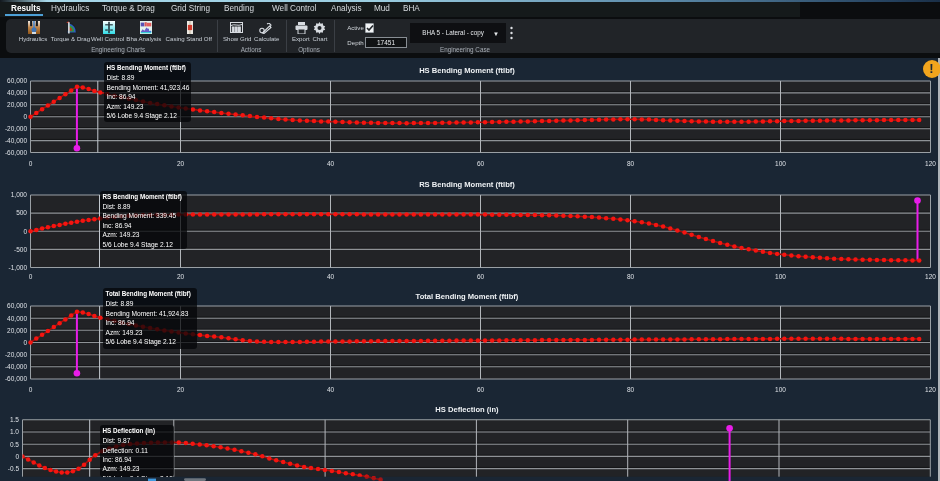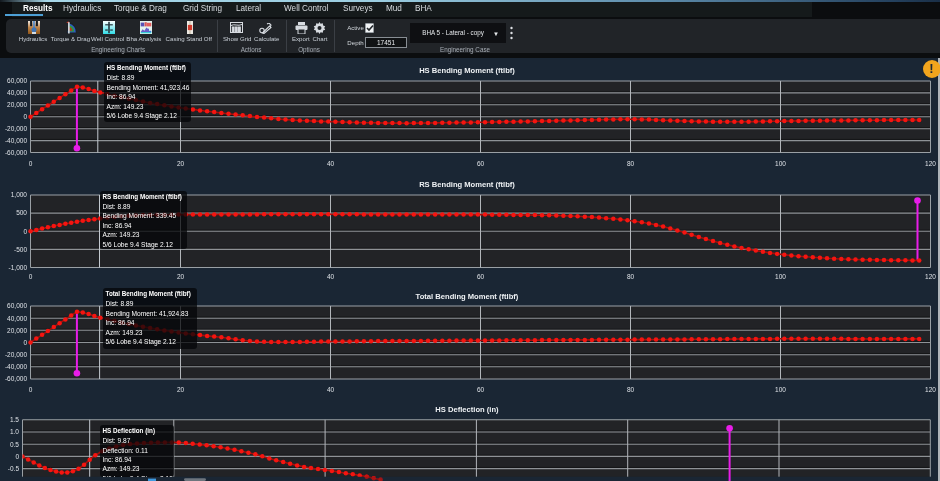--- a/index.html
+++ b/index.html
@@ -1,18 +1,18 @@
 <!DOCTYPE html>
 <html><head><meta charset="utf-8">
 <style>
 * { margin:0; padding:0; box-sizing:border-box; }
 html,body { width:940px; height:481px; overflow:hidden; background:#0b0d0f;
   font-family:"Liberation Sans", sans-serif; }
 .abs { position:absolute; }
-#menubar { position:absolute; left:12px; top:0; width:800px; height:16.5px; background:#151a1b; }
+#menubar { position:absolute; left:0; top:0; width:800px; height:16.5px; background:#151a1b; }
 #accent { position:absolute; left:0; top:0; width:940px; height:1.5px;
   background:linear-gradient(90deg,#12181e 0%,#a7d8e9 5%,#9bcde0 40%,#5d8cab 70%,#24415e 95%,#1a2f47 100%); }
 .tab { position:absolute; top:3.5px; font-size:8.2px; color:#d6dade; white-space:nowrap; }
 #res-ul { position:absolute; left:5px; top:14.2px; width:38px; height:1.6px; background:#4da0d6; }
 #ribbon { position:absolute; left:0; top:16.5px; width:940px; height:41.5px; background:#0b0d0f; }
 #panel { position:absolute; left:6px; top:19px; width:934px; height:34px; background:#212428; border-radius:5px 0 0 5px; }
 .blab { position:absolute; top:35.2px; font-size:6.1px; color:#c9cfd6; white-space:nowrap; text-align:center; }
 .glab { position:absolute; top:46.2px; font-size:6.3px; color:#a7adb5; white-space:nowrap; text-align:center; }
 .vsep { position:absolute; top:20px; width:1px; height:32px; background:#3b3f45; }
 .tt { position:absolute; background:rgba(4,5,8,0.75); border-radius:3px; padding:1.4px 4px 2px 2.5px;
@@ -700,23 +700,23 @@
     </g>
 <rect x="148" y="478.6" width="8" height="2.4" fill="#3f9ae0"></rect>
 <rect x="184" y="478.2" width="22" height="2.8" rx="1.4" fill="#6e757d"></rect>
 <rect x="938" y="58" width="2" height="423" fill="#aeb3b8"></rect>
 </svg>
 <div id="menubar">
   <span class="tab" style="left:11px;color:#ffffff;font-weight:bold">Results</span>
   <span class="tab" style="left:51px">Hydraulics</span>
   <span class="tab" style="left:102px">Torque &amp; Drag</span>
   <span class="tab" style="left:171px">Grid String</span>
-  <span class="tab" style="left:224px">Lateral</span>
+  <span class="tab" style="left:224px">Bending</span>
   <span class="tab" style="left:272px">Well Control</span>
-  <span class="tab" style="left:331px">Surveys</span>
+  <span class="tab" style="left:331px">Analysis</span>
   <span class="tab" style="left:374px">Mud</span>
   <span class="tab" style="left:403px">BHA</span>
 </div>
 <div id="accent"></div>
 <div id="res-ul"></div>
 <div id="ribbon"></div>
 <div id="panel"></div>
 
 <svg class="abs" style="left:28px;top:21px" width="12" height="13" viewBox="0 0 12 13">
  <defs>

